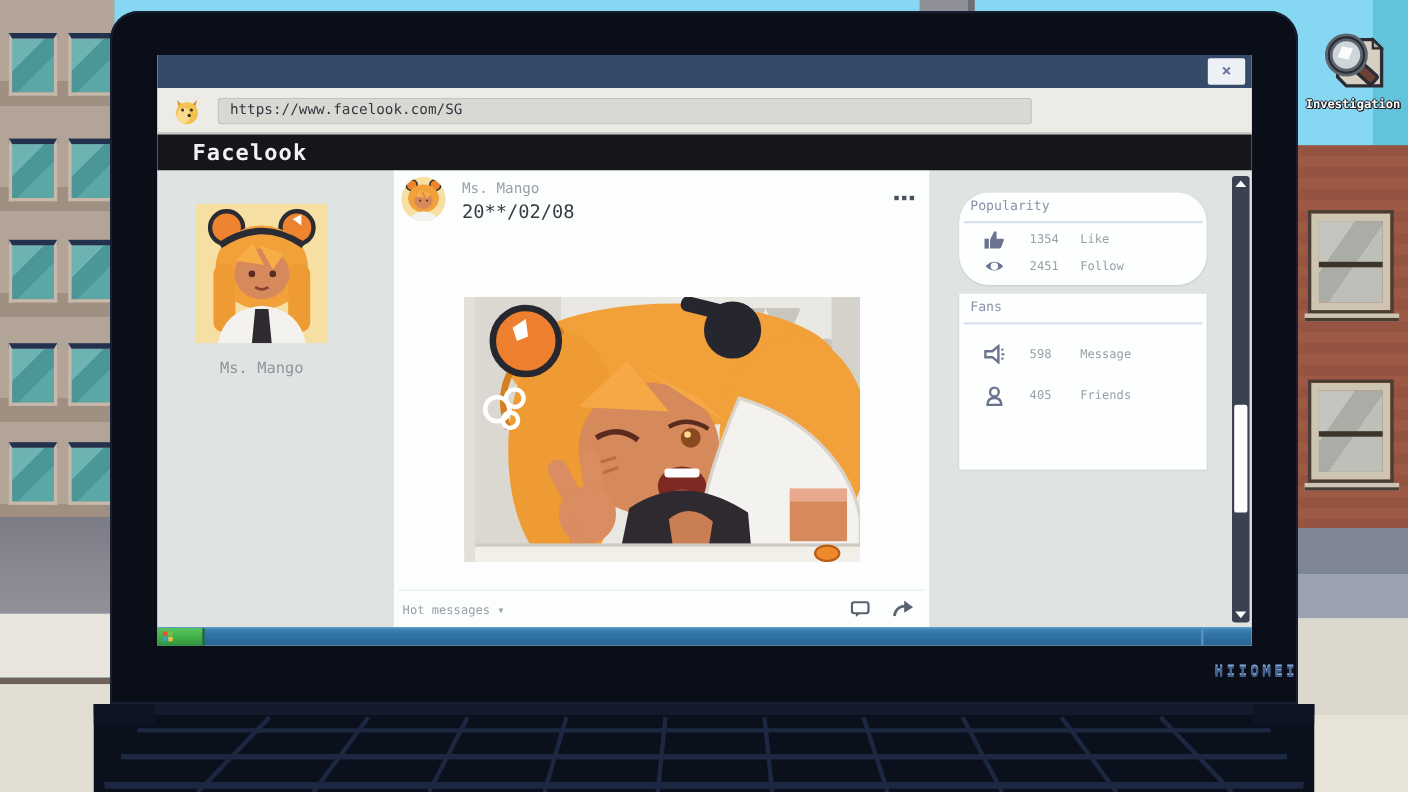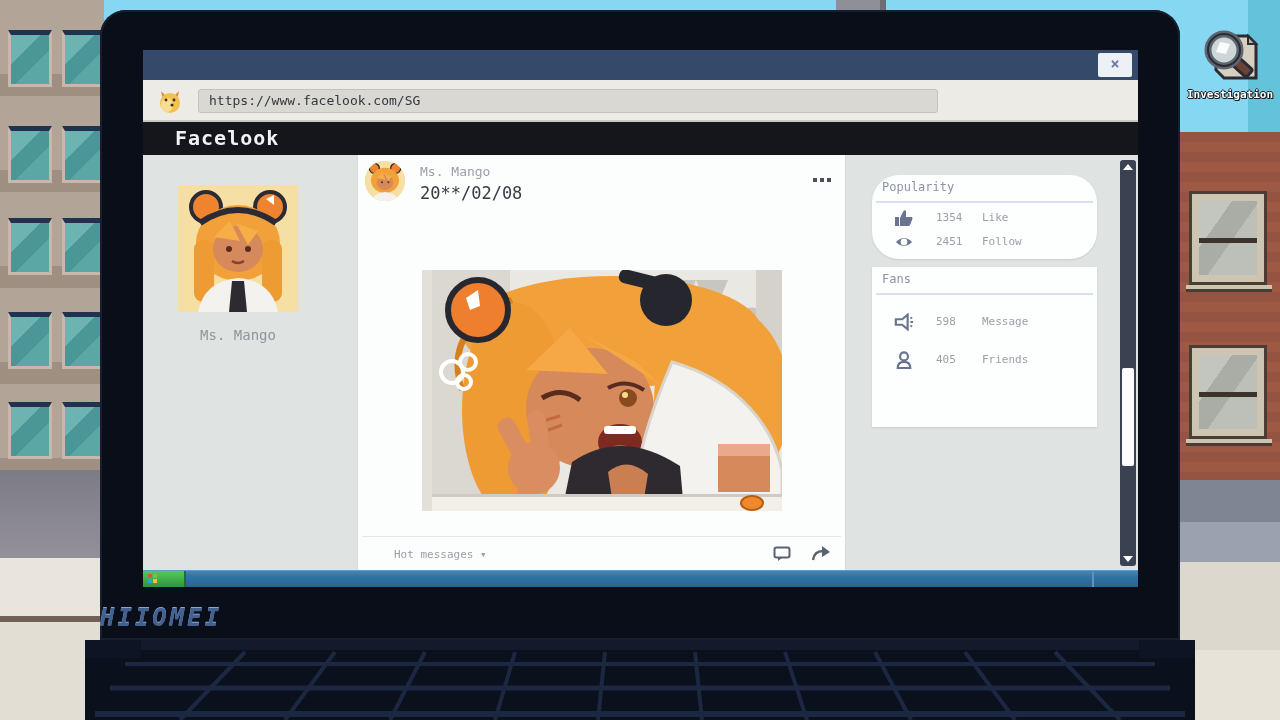--- a/index.html
+++ b/index.html
@@ -27,22 +27,22 @@
   .bg-right-ground{left:1176px;top:650px;width:104px;height:70px;background:#e8e3d8;}
   .bg-pole{left:836px;top:0;width:50px;height:12px;background:#8f8f97;border-right:6px solid #6e6e76;}
 
   
   .inv-icon{left:1192px;top:28px;width:76px;height:78px;cursor:pointer;text-align:center;}
   .inv-label{position:absolute;left:-12px;right:-12px;top:60px;color:#fff;font-size:11px;font-weight:bold;
     text-shadow:1px 0 #1c1c24,-1px 0 #1c1c24,0 1px #1c1c24,0 -1px #1c1c24,1px 1px #1c1c24;}
 
   
   .lid{left:100px;top:10px;width:1080px;height:630px;background:#0a0e18;border-radius:26px 26px 0 0;box-shadow:inset 0 0 0 2px #161e30;}
-  .brand{left:100px;top:604px;width:1080px;height:30px;text-align:left;font-size:24px;font-weight:bold;letter-spacing:3px;
-    color:#44608f;text-shadow:0 -1px 0 #7fa8d8;font-style:italic;}
+  .brand{left:100px;top:604px;width:1080px;height:30px;text-align:right;font-size:13px;font-weight:bold;letter-spacing:3px;
+    color:#44608f;text-shadow:0 -1px 0 #7fa8d8;}
   .kbd{left:85px;top:640px;width:1110px;height:80px;}
 
   
   .screen{left:143px;top:50px;width:995px;height:537px;background:#dfe3e1;overflow:hidden;}
   .titlebar{left:0;top:0;width:995px;height:30px;background:#35496b;}
   .close-btn{position:absolute;right:6px;top:3px;width:34px;height:24px;background:#edf0f4;border-radius:2px;
     color:#6a76a8;font-size:15px;font-weight:bold;text-align:center;line-height:23px;cursor:pointer;}
   .addrbar{left:0;top:30px;width:995px;height:42px;background:#edebe6;border-bottom:2px solid #c9c8c2;}
   .favicon{position:absolute;left:14px;top:8px;width:26px;height:26px;}
   .urlfield{position:absolute;left:55px;top:9px;width:740px;height:24px;background:#d9d8d3;border:1px solid #c2c1bc;border-radius:3px;
@@ -63,21 +63,21 @@
   .post{left:215px;top:0;width:487px;height:415px;background:#fcfdfd;box-shadow:0 1px 2px rgba(0,0,0,.10);}
   .post-avatar{position:absolute;left:7px;top:6px;width:40px;height:40px;border-radius:50%;overflow:hidden;cursor:pointer;background:#f6dfa2;}
   .post-author{position:absolute;left:62px;top:9px;color:#9aa0a8;font-size:13px;}
   .post-date{position:absolute;left:62px;top:28px;color:#363b44;font-size:17px;}
   .post-more{position:absolute;right:14px;top:12px;cursor:pointer;}
   .post-more i{display:inline-block;width:4px;height:4px;background:#4a4f58;margin-left:3px;}
   .post-text{position:absolute;left:62px;top:60px;width:372px;color:#363b44;font-size:12.5px;line-height:16px;}
   .post-link{color:#8ccdee;cursor:pointer;}
   .post-img{position:absolute;left:64px;top:115px;width:360px;height:241px;overflow:hidden;}
   .post-divider{position:absolute;left:4px;right:4px;top:381px;height:1px;background:#e4e8ee;}
-  .post-footer-dd{position:absolute;left:8px;top:393px;color:#9aa0a8;font-size:11px;cursor:pointer;margin-left:28px;}
+  .post-footer-dd{position:absolute;left:8px;top:393px;color:#9aa0a8;font-size:11px;cursor:pointer;}
   .pf-icon{position:absolute;top:391px;cursor:pointer;}
 
   .panel{position:absolute;left:729px;width:225px;background:#fdfefe;box-shadow:0 1px 2px rgba(0,0,0,.10);}
   .panel-title{position:absolute;left:10px;top:5px;color:#8b93a9;font-size:12px;}
   .panel-rule{position:absolute;left:4px;right:4px;top:26px;height:2px;background:#d7e0f0;}
   .stat-row{position:absolute;left:22px;right:8px;height:20px;}
   .stat-icon{position:absolute;left:0;top:0;width:20px;height:18px;}
   .stat-val{position:absolute;left:42px;top:2px;color:#9aa0a8;font-size:11px;}
   .stat-label{position:absolute;left:88px;top:2px;color:#9aa0a8;font-size:11px;}
 

